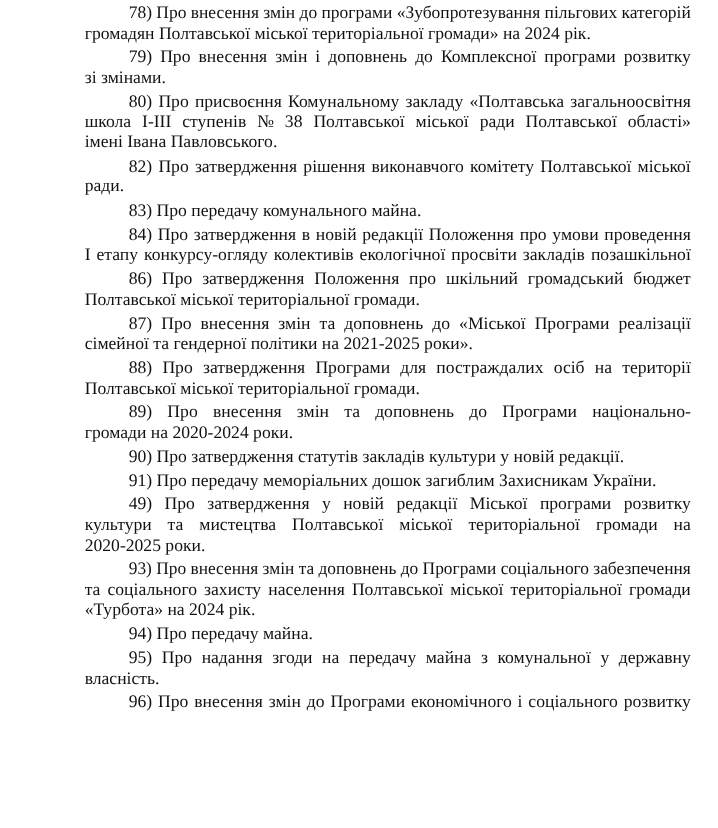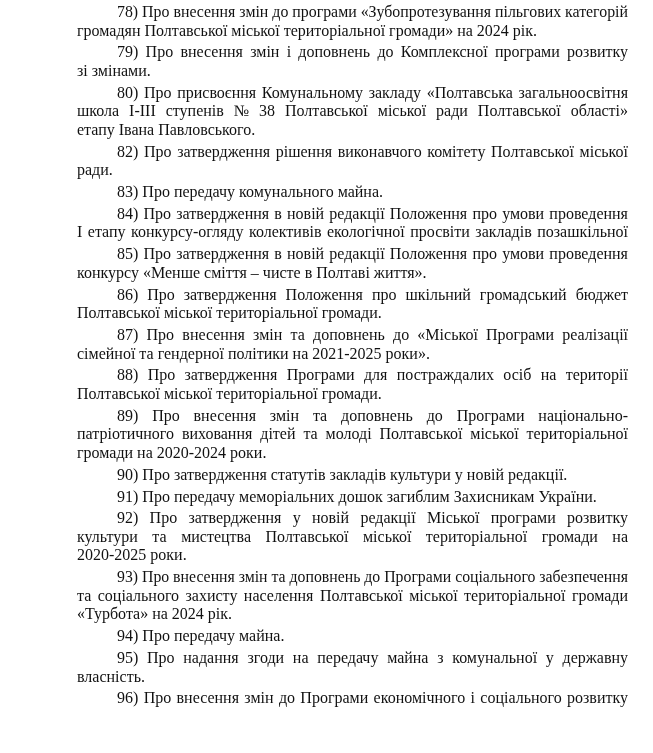--- a/index.html
+++ b/index.html
@@ -53,62 +53,57 @@
       <span class="line first"><span class="line-inner" style="transform: scaleX(0.9918); white-space: nowrap;">78) Про внесення змін до програми «Зубопротезування пільгових категорій</span></span>
       <span class="line last">громадян Полтавської міської територіальної громади» на 2024 рік.</span>
     </div>
     <div class="para">
       <span class="line first" style="word-spacing: 3.26px; text-align: left; text-align-last: left;">79) Про внесення змін і доповнень до Комплексної програми розвитку</span>
       <span class="line last">зі змінами.</span>
     </div>
     <div class="para">
       <span class="line first" style="word-spacing: 1.65px; text-align: left; text-align-last: left;">80) Про присвоєння Комунальному закладу «Полтавська загальноосвітня</span>
       <span class="line" style="word-spacing: 5.95px; text-align: left; text-align-last: left;">школа І-ІІІ ступенів № 38 Полтавської міської ради Полтавської області»</span>
-      <span class="line last">етапу Івана Павловського.</span>
+      <span class="line last">імені Івана Павловського.</span>
     </div>
     <div class="para">
       <span class="line first" style="word-spacing: 1.65px; text-align: left; text-align-last: left;">82) Про затвердження рішення виконавчого комітету Полтавської міської</span>
       <span class="line last">ради.</span>
     </div>
     <div class="para">
       <span class="line first last">83) Про передачу комунального майна.</span>
     </div>
     <div class="para">
       <span class="line first" style="word-spacing: 1.17px; text-align: left; text-align-last: left;">84) Про затвердження в новій редакції Положення про умови проведення</span>
       <span class="line" style="word-spacing: 1.45px; text-align: left; text-align-last: left;">І етапу конкурсу-огляду колективів екологічної просвіти закладів позашкільної</span>
-    </div>
-    <div class="para">
-      <span class="line first" style="word-spacing: 1.17px; text-align: left; text-align-last: left;">85) Про затвердження в новій редакції Положення про умови проведення</span>
-      <span class="line last">конкурсу «Менше сміття – чисте в Полтаві життя».</span>
     </div>
     <div class="para">
       <span class="line first" style="word-spacing: 4.94px; text-align: left; text-align-last: left;">86) Про затвердження Положення про шкільний громадський бюджет</span>
       <span class="line last">Полтавської міської територіальної громади.</span>
     </div>
     <div class="para">
       <span class="line first" style="word-spacing: 4.22px; text-align: left; text-align-last: left;">87) Про внесення змін та доповнень до «Міської Програми реалізації</span>
       <span class="line last">сімейної та гендерної політики на 2021-2025 роки».</span>
     </div>
     <div class="para">
       <span class="line first" style="word-spacing: 5.3px; text-align: left; text-align-last: left;">88) Про затвердження Програми для постраждалих осіб на території</span>
       <span class="line last">Полтавської міської територіальної громади.</span>
     </div>
     <div class="para">
       <span class="line first" style="word-spacing: 9.83px; text-align: left; text-align-last: left;">89) Про внесення змін та доповнень до Програми національно-</span>
-      <span class="line" style="word-spacing: 3.9px; text-align: left; text-align-last: left;">патріотичного виховання дітей та молоді Полтавської міської територіальної</span>
       <span class="line last">громади на 2020-2024 роки.</span>
     </div>
     <div class="para">
       <span class="line first last">90) Про затвердження статутів закладів культури у новій редакції.</span>
     </div>
     <div class="para">
       <span class="line first last">91) Про передачу меморіальних дошок загиблим Захисникам України.</span>
     </div>
     <div class="para">
-      <span class="line first" style="word-spacing: 7.29px; text-align: left; text-align-last: left;">92) Про затвердження у новій редакції Міської програми розвитку</span>
+      <span class="line first" style="word-spacing: 7.29px; text-align: left; text-align-last: left;">49) Про затвердження у новій редакції Міської програми розвитку</span>
       <span class="line" style="word-spacing: 10.51px; text-align: right; text-align-last: left;">культури та мистецтва Полтавської міської територіальної громади на</span>
       <span class="line last">2020-2025 роки.</span>
     </div>
     <div class="para">
       <span class="line first"><span class="line-inner" style="transform: scaleX(0.9866); white-space: nowrap;">93) Про внесення змін та доповнень до Програми соціального забезпечення</span></span>
       <span class="line" style="word-spacing: 2.44px; text-align: left; text-align-last: left;">та соціального захисту населення Полтавської міської територіальної громади</span>
       <span class="line last">«Турбота» на 2024 рік.</span>
     </div>
     <div class="para">
       <span class="line first last">94) Про передачу майна.</span>

